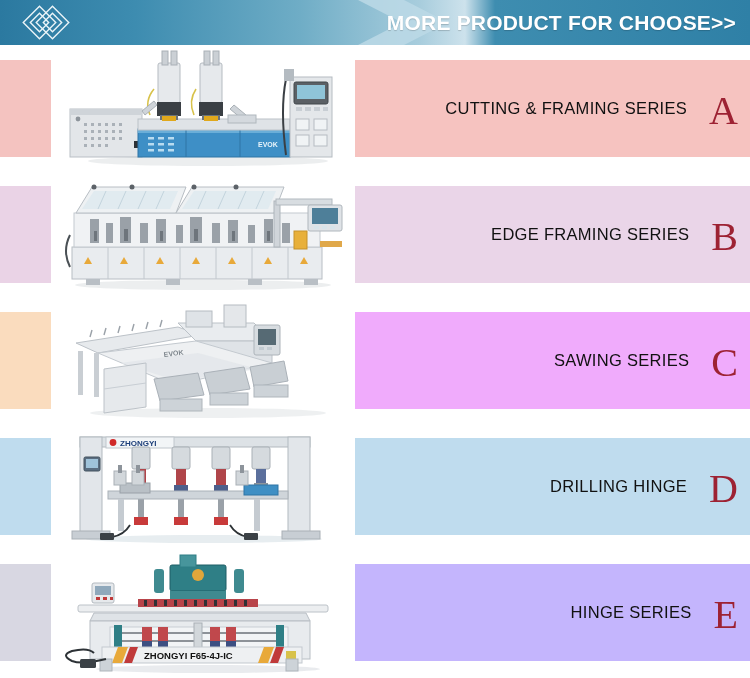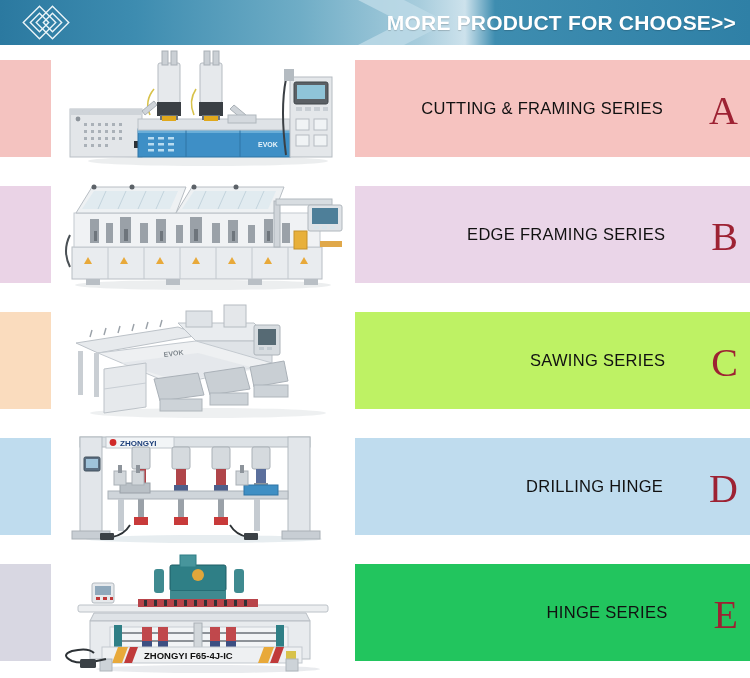--- a/index.html
+++ b/index.html
@@ -20,21 +20,21 @@
   
   .rows { position:relative; width:750px; height:633px; }
   .row { position:relative; width:750px; height:126px; }
   .row:last-child { height:129px; }
 
   .swatch { position:absolute; left:0; top:15px; width:51px; height:97px; }
   .photo-wrap { position:absolute; left:51px; top:0; width:304px; height:100%;
                 display:flex; align-items:center; justify-content:center; }
   .label-panel { position:absolute; left:355px; top:15px; width:395px; height:97px;
                  display:flex; align-items:center; justify-content:flex-end;
-                 padding-right:12px;gap:24px; }
+                 padding-right:12px; }
   .label-text { font-size:16.5px; color:#111111; letter-spacing:.3px;
                 white-space:nowrap; }
   .label-letter { font-family:"Liberation Serif", serif; font-size:40px;
                   color:#9d2233; line-height:1; margin-left:22px;
                   position:relative; top:2px; }
 
   svg.machine { display:block; }
 </style>
 </head>
 <body>
@@ -298,21 +298,21 @@
         <line x1="46" y1="88" x2="88" y2="82" stroke="#c8ced4"></line>
 
         <path d="M96 78 L140 72 L146 94 L102 100 Z" fill="#c9cfd4" stroke="#aab1b8"></path>
         <path d="M146 72 L186 66 L192 88 L152 94 Z" fill="#c9cfd4" stroke="#aab1b8"></path>
         <path d="M192 66 L226 60 L230 80 L196 86 Z" fill="#c9cfd4" stroke="#aab1b8"></path>
         <rect x="102" y="98" width="42" height="12" fill="#cdd3d8" stroke="#aeb5bb"></rect>
         <rect x="152" y="92" width="38" height="12" fill="#cdd3d8" stroke="#aeb5bb"></rect>
         <rect x="196" y="84" width="34" height="12" fill="#cdd3d8" stroke="#aeb5bb"></rect>
       </svg>
     </div>
-    <div class="label-panel" style="background:#bef264">
+    <div class="label-panel" style="background:#f0abfc">
       <span class="label-text">SAWING SERIES</span>
       <span class="label-letter">C</span>
     </div>
   </div>
 
   <div class="row">
     <div class="swatch" style="background:#bfdcee"></div>
     <div class="photo-wrap">
       <svg class="machine" width="290" height="118" viewBox="0 0 290 118">
         <ellipse cx="146" cy="112" rx="118" ry="4" fill="#c9d6de" opacity=".45"></ellipse>
@@ -455,19 +455,19 @@
         <text x="86" y="106" font-family="Liberation Sans, sans-serif" font-size="9.5" fill="#111" font-weight="bold">ZHONGYI F65-4J-IC</text>
         <rect x="228" y="98" width="10" height="8" fill="#d8c24a"></rect>
 
         <rect x="42" y="106" width="12" height="12" fill="#cdd3d8" stroke="#aeb5bb"></rect>
         <rect x="228" y="106" width="12" height="12" fill="#cdd3d8" stroke="#aeb5bb"></rect>
 
         <path d="M48 106 Q24 112 14 108 Q2 102 14 98 Q30 94 36 100" stroke="#2d3236" stroke-width="2" fill="none"></path>
         <rect x="22" y="106" width="16" height="9" rx="1.5" fill="#3b4146"></rect>
       </svg>
     </div>
-    <div class="label-panel" style="background:#22c55e">
+    <div class="label-panel" style="background:#c4b5fd">
       <span class="label-text">HINGE SERIES</span>
       <span class="label-letter">E</span>
     </div>
   </div>
 
 </div>
 
 </body></html>

